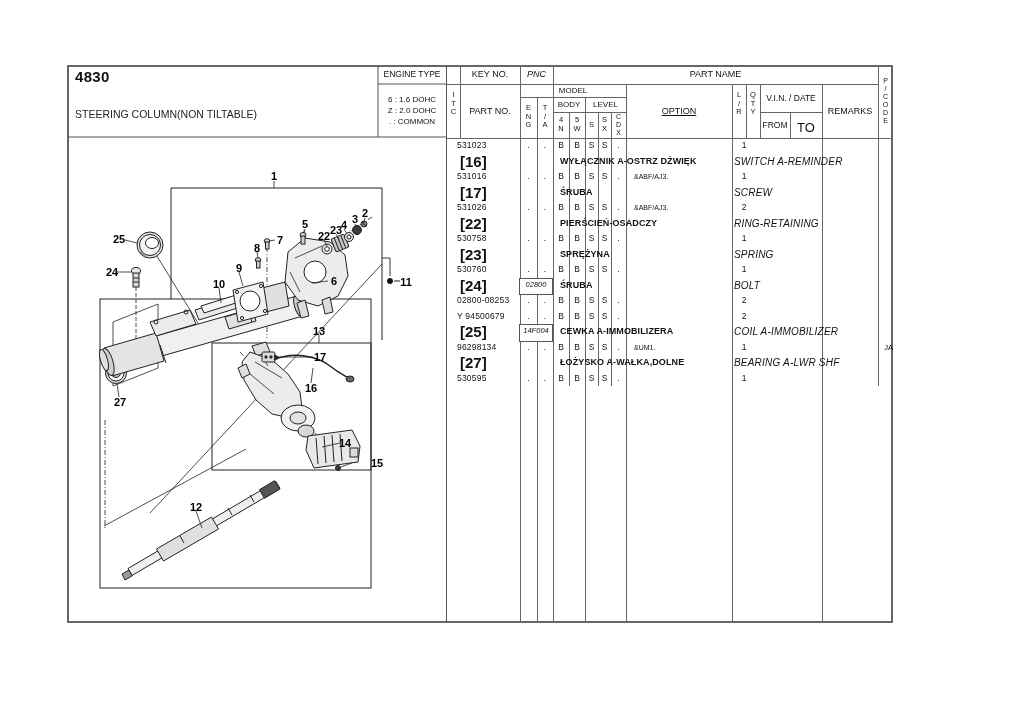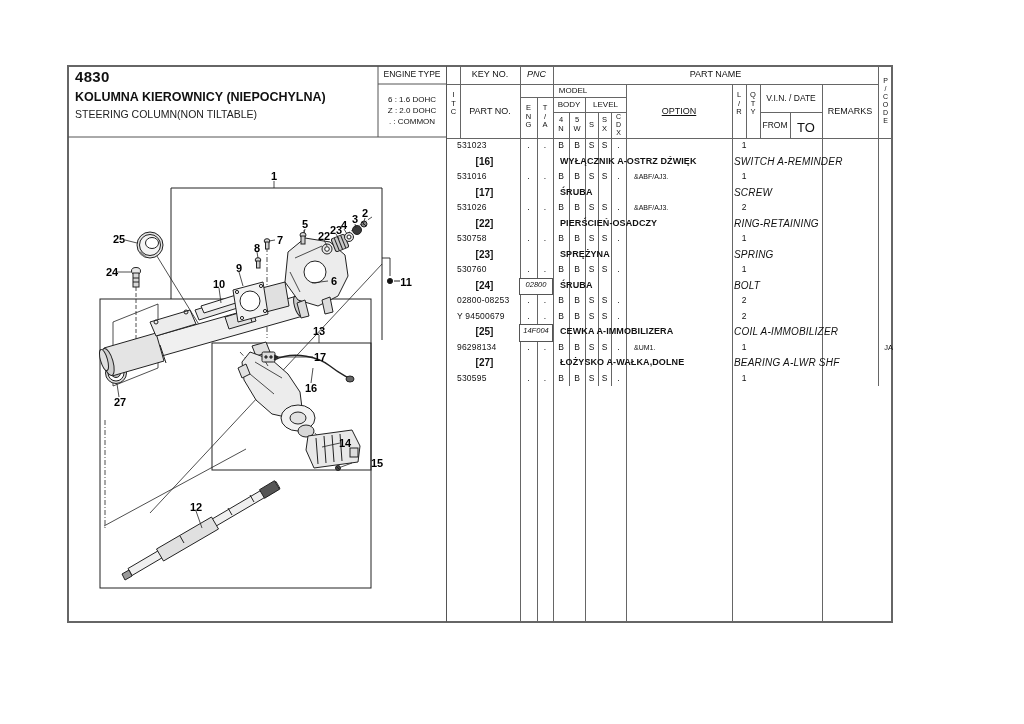--- a/index.html
+++ b/index.html
@@ -26,21 +26,21 @@
   .cEng{left:73px;width:17px;text-align:center;}
   .cTa{left:90px;width:16px;text-align:center;}
   .c4n{left:106px;width:16px;text-align:center;}
   .c5w{left:122px;width:16px;text-align:center;}
   .cS{left:138px;width:13px;text-align:center;}
   .cSx{left:151px;width:13px;text-align:center;}
   .cCdx{left:164px;width:15px;text-align:center;}
   .cOpt{left:187px;font-size:7px;}
   .cQty{left:281px;width:32px;text-align:center;}
   .cPcode{left:430px;width:16px;text-align:right;font-size:7.5px;}
-  .cKey{left:13px;width:49px;text-align:center;font-weight:700;font-size:10px;}
+  .cKey{left:13px;width:49px;text-align:left;font-weight:700;font-size:15px;}
   .cPnc{left:72px;width:32px;text-align:center;font-style:italic;font-size:7.5px;
         border:1px solid #555;height:12px;line-height:12px;top:1px;background:#fff;}
   .cName{left:113px;font-weight:700;font-size:9px;letter-spacing:.1px;}
   .cEn{left:287px;font-style:italic;font-size:10px;letter-spacing:.2px;}
   
   .callout{position:absolute;transform:translate(-50%,-50%);font-size:11px;font-weight:700;
            color:#000;white-space:nowrap;}
 </style>
 </head>
 <body>
@@ -233,21 +233,20 @@
         <line x1="336" y1="234" x2="339" y2="239"></line>
         <line x1="117" y1="272" x2="131" y2="272"></line>
         <line x1="125" y1="240" x2="137" y2="243"></line>
         <line x1="119" y1="397" x2="117" y2="384"></line>
         <line x1="313" y1="357" x2="279" y2="357" marker-end="url(#arw)"></line>
       </g>
     </g>
   </svg>
 
   <div class="abs code">4830</div>
-  <div class="abs title-pl">KOLUMNA KIEROWNICY (NIEPOCHYLNA)</div>
   <div class="abs title-en">STEERING COLUMN(NON TILTABLE)</div>
   <div class="abs engine-label">ENGINE TYPE</div>
   <div class="abs engine-lines">
     <div>6 : 1.6 DOHC</div>
     <div>Z : 2.0 DOHC</div>
     <div>. : COMMON</div>
   </div>
 
   <div class="tbl">
 

